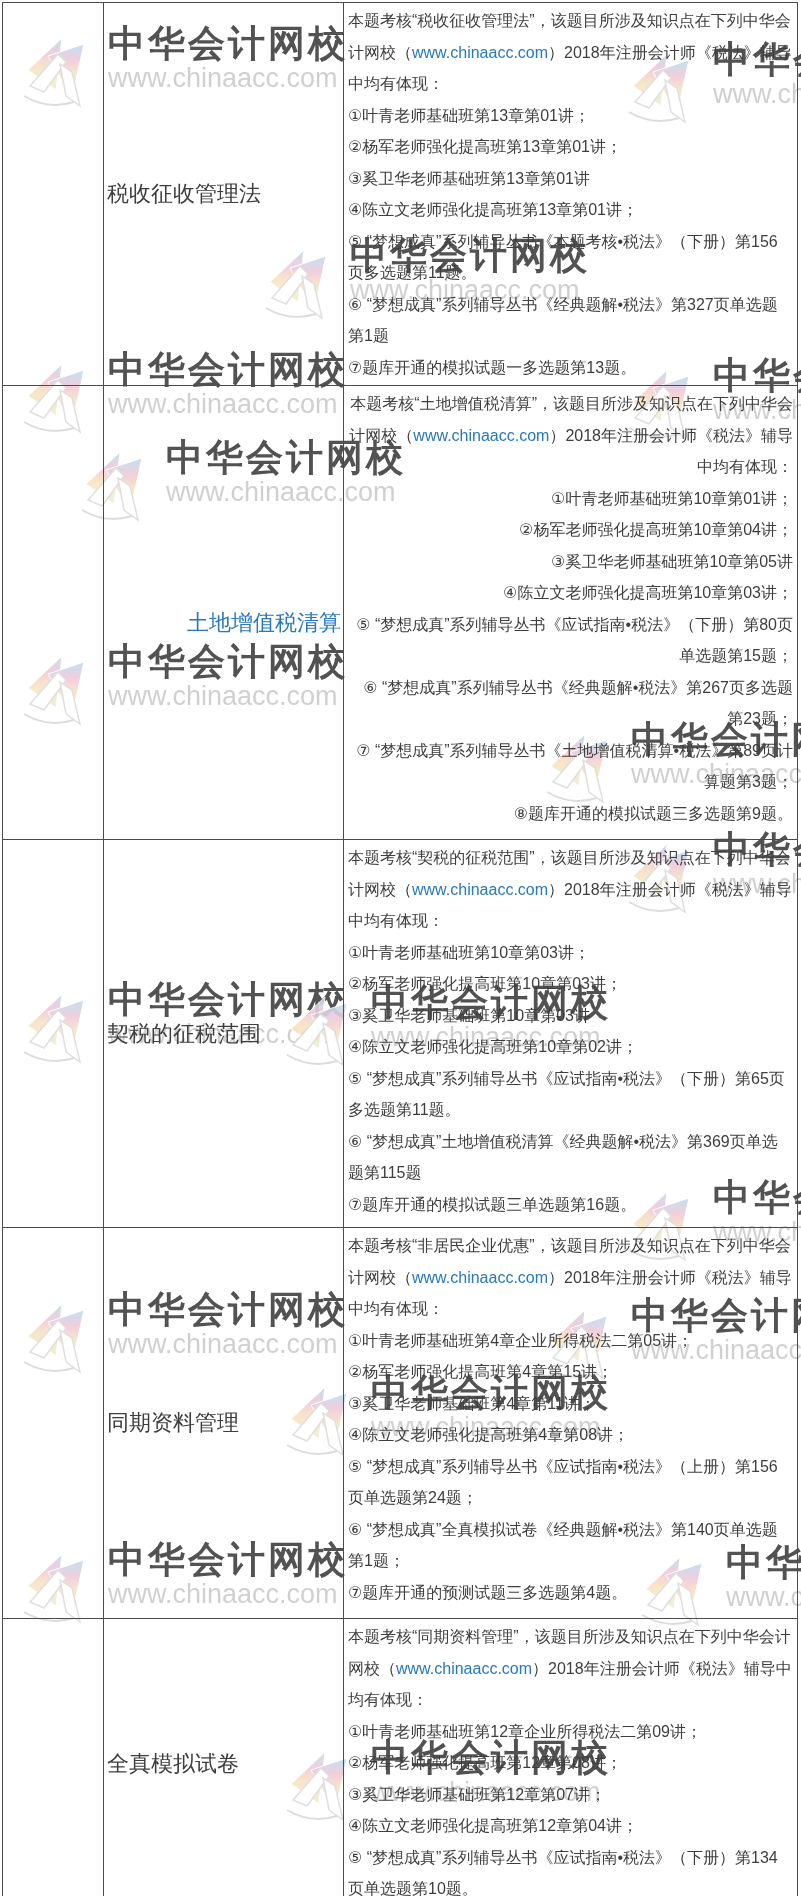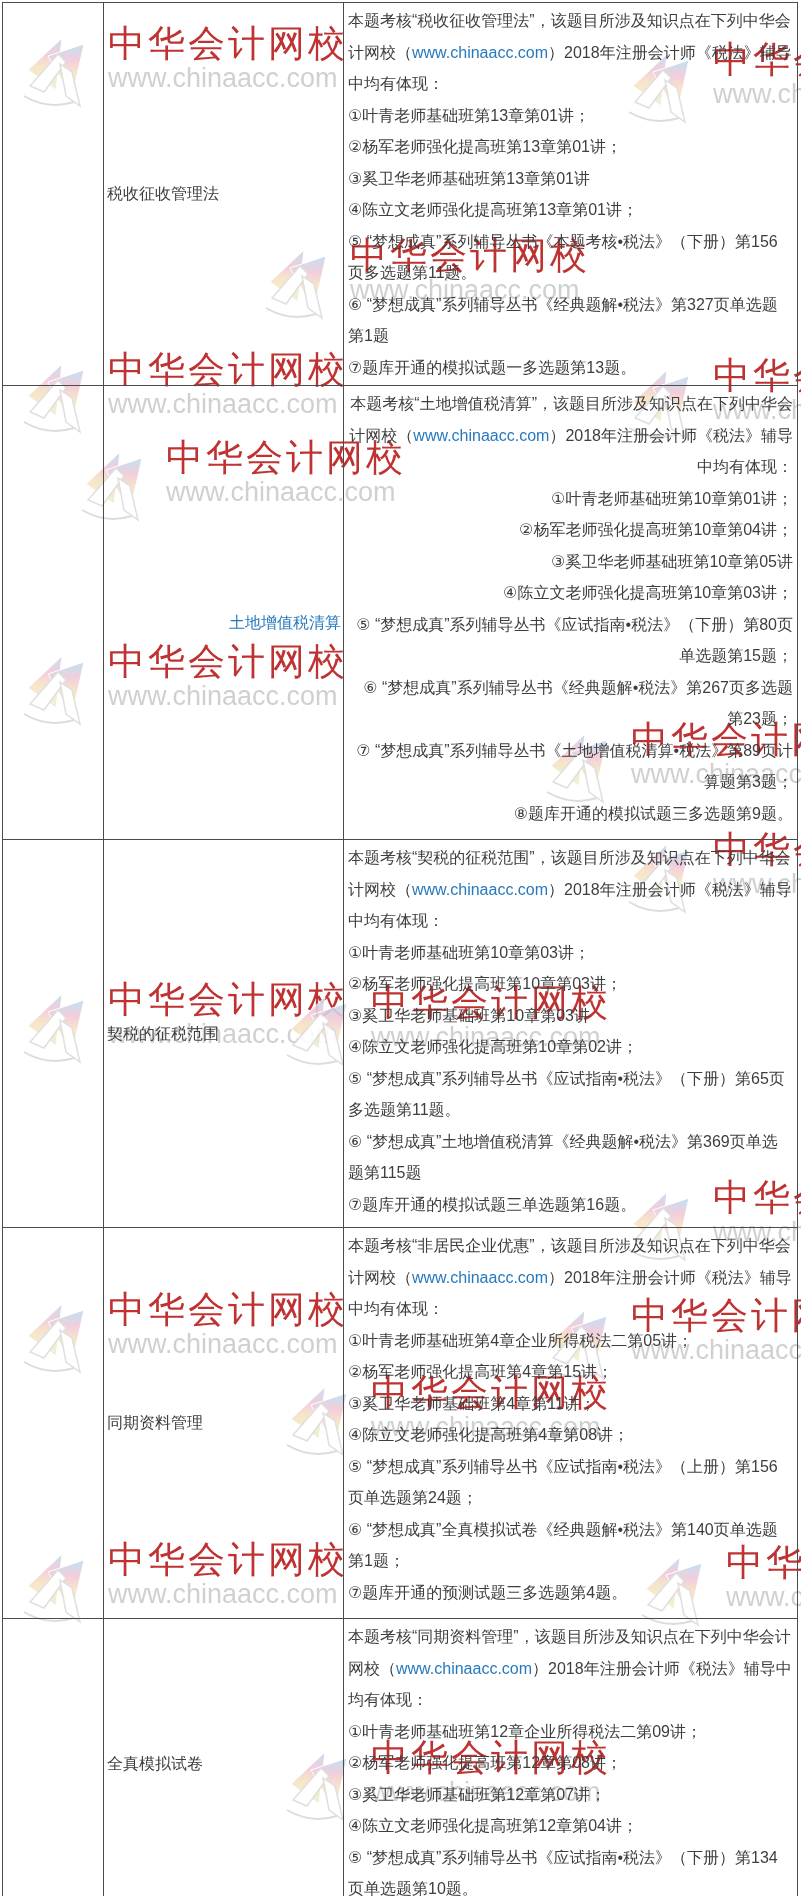--- a/index.html
+++ b/index.html
@@ -9,22 +9,22 @@
     font-family:"Liberation Sans","DejaVu Sans",sans-serif;
   }
   
   .wm{
     position:absolute;display:flex;align-items:flex-start;
     z-index:0;pointer-events:none;opacity:.9;
   }
   .wm-logo{flex:0 0 auto;margin-top:10px;margin-right:8px;}
   .wm-texts{display:block;}
   .wm-cn{
-    font-size:37px;line-height:40px;color:#b91c1c;
-    letter-spacing:3px;white-space:nowrap;font-weight:400;
+    font-size:37px;line-height:40px;color:#404040;
+    letter-spacing:3px;white-space:nowrap;font-weight:700;
   }
   .wm-url{
     font-size:27px;line-height:28px;color:#cbcbcb;
     white-space:nowrap;margin-top:0px;
   }
   
   table.doc{
     position:absolute;left:2px;top:2px;z-index:1;
     border-collapse:collapse;table-layout:fixed;width:795px;
     background:transparent;
@@ -32,21 +32,21 @@
   td{border:1px solid #4b4b4b;vertical-align:top;background:transparent;}
   tr.r1 td{height:380px;}
   tr.r2 td{height:451px;text-align:right;}
   tr.r3 td{height:385px;}
   tr.r4 td{height:388px;}
   tr.r5 td{height:287px;}
   td.c0{width:101px;}
   td.c1{width:240px;vertical-align:middle;padding:0 2px 0 3px;}
   td.c2{width:455px;padding:2px 4px 0 4px;overflow:hidden;}
   .topic-label{
-    font-size:16px;color:#3e3e3e;line-height:24px;
+    font-size:22px;color:#3e3e3e;line-height:24px;
     display:inline-block;
   }
   .topic-label.blue{color:#2779bd;margin-top:20px;}
   .cell-body{overflow:hidden;}
   .cell-body p{
     margin:0;padding:0;
     font-size:16px;line-height:31.5px;color:#3e3e3e;
     word-break:break-all;
   }
   a.link{color:#2779bd;text-decoration:none;cursor:pointer;}

